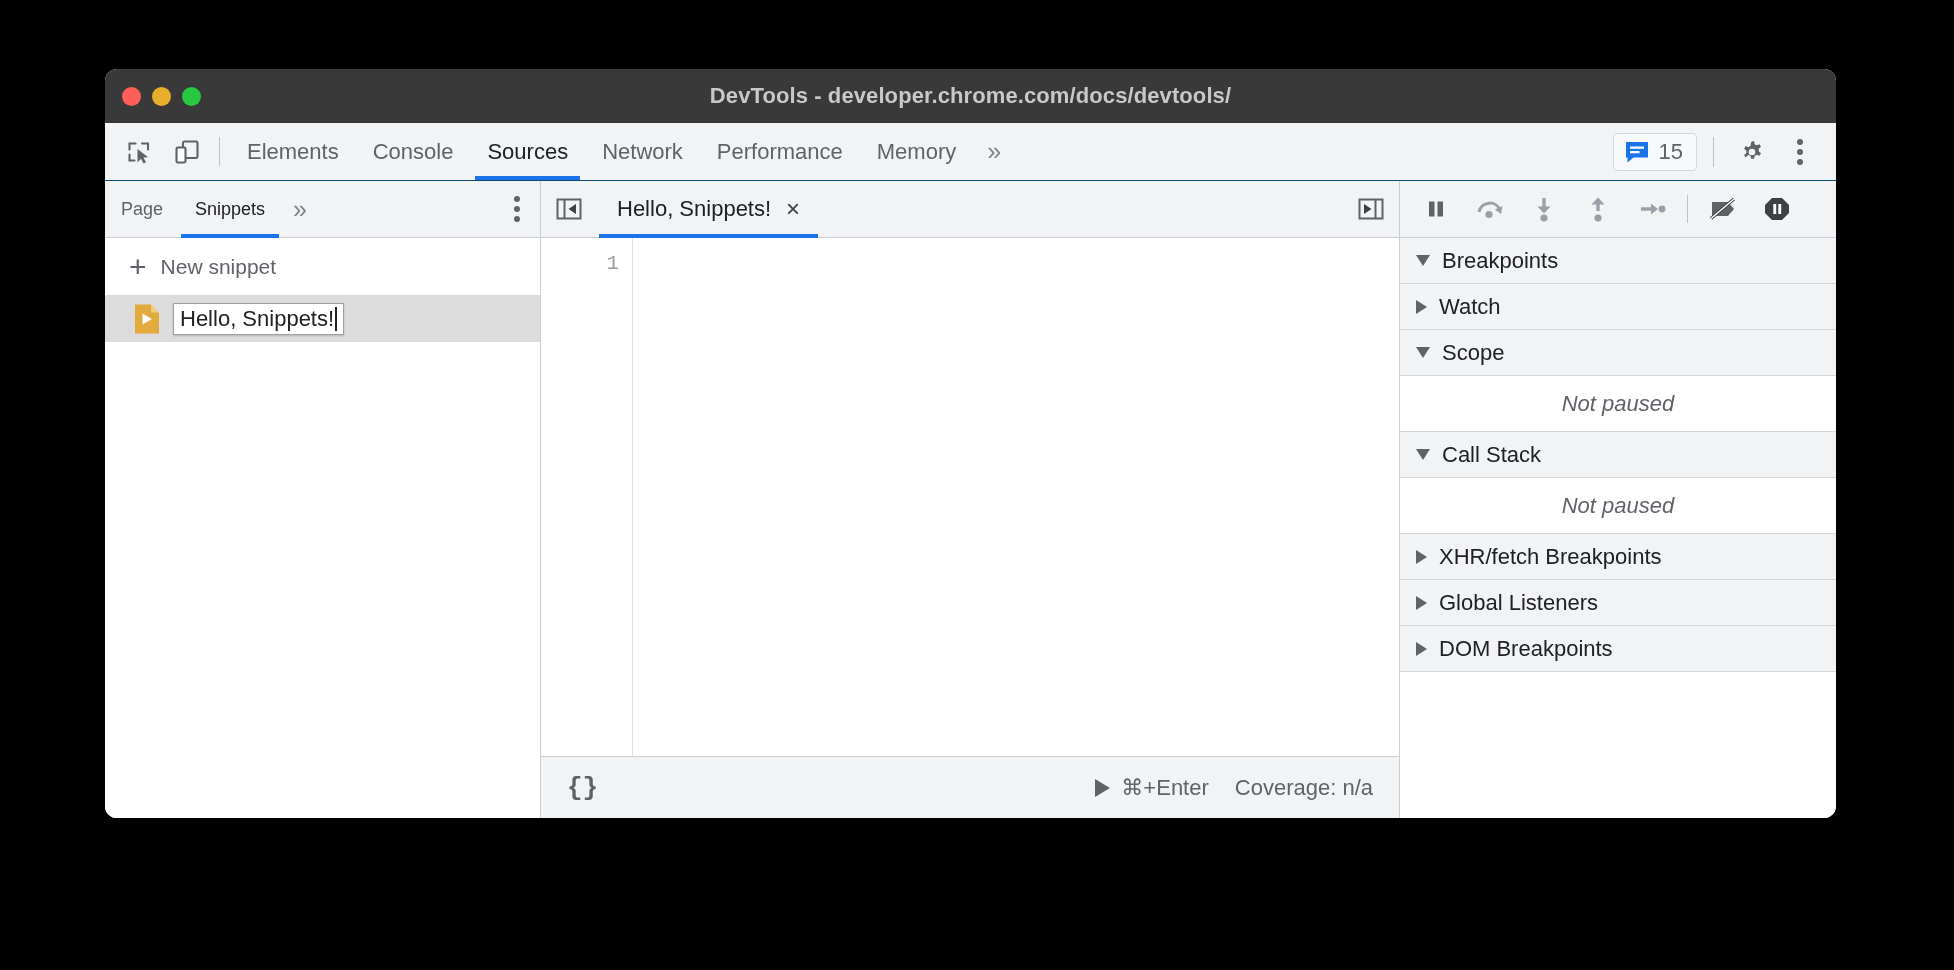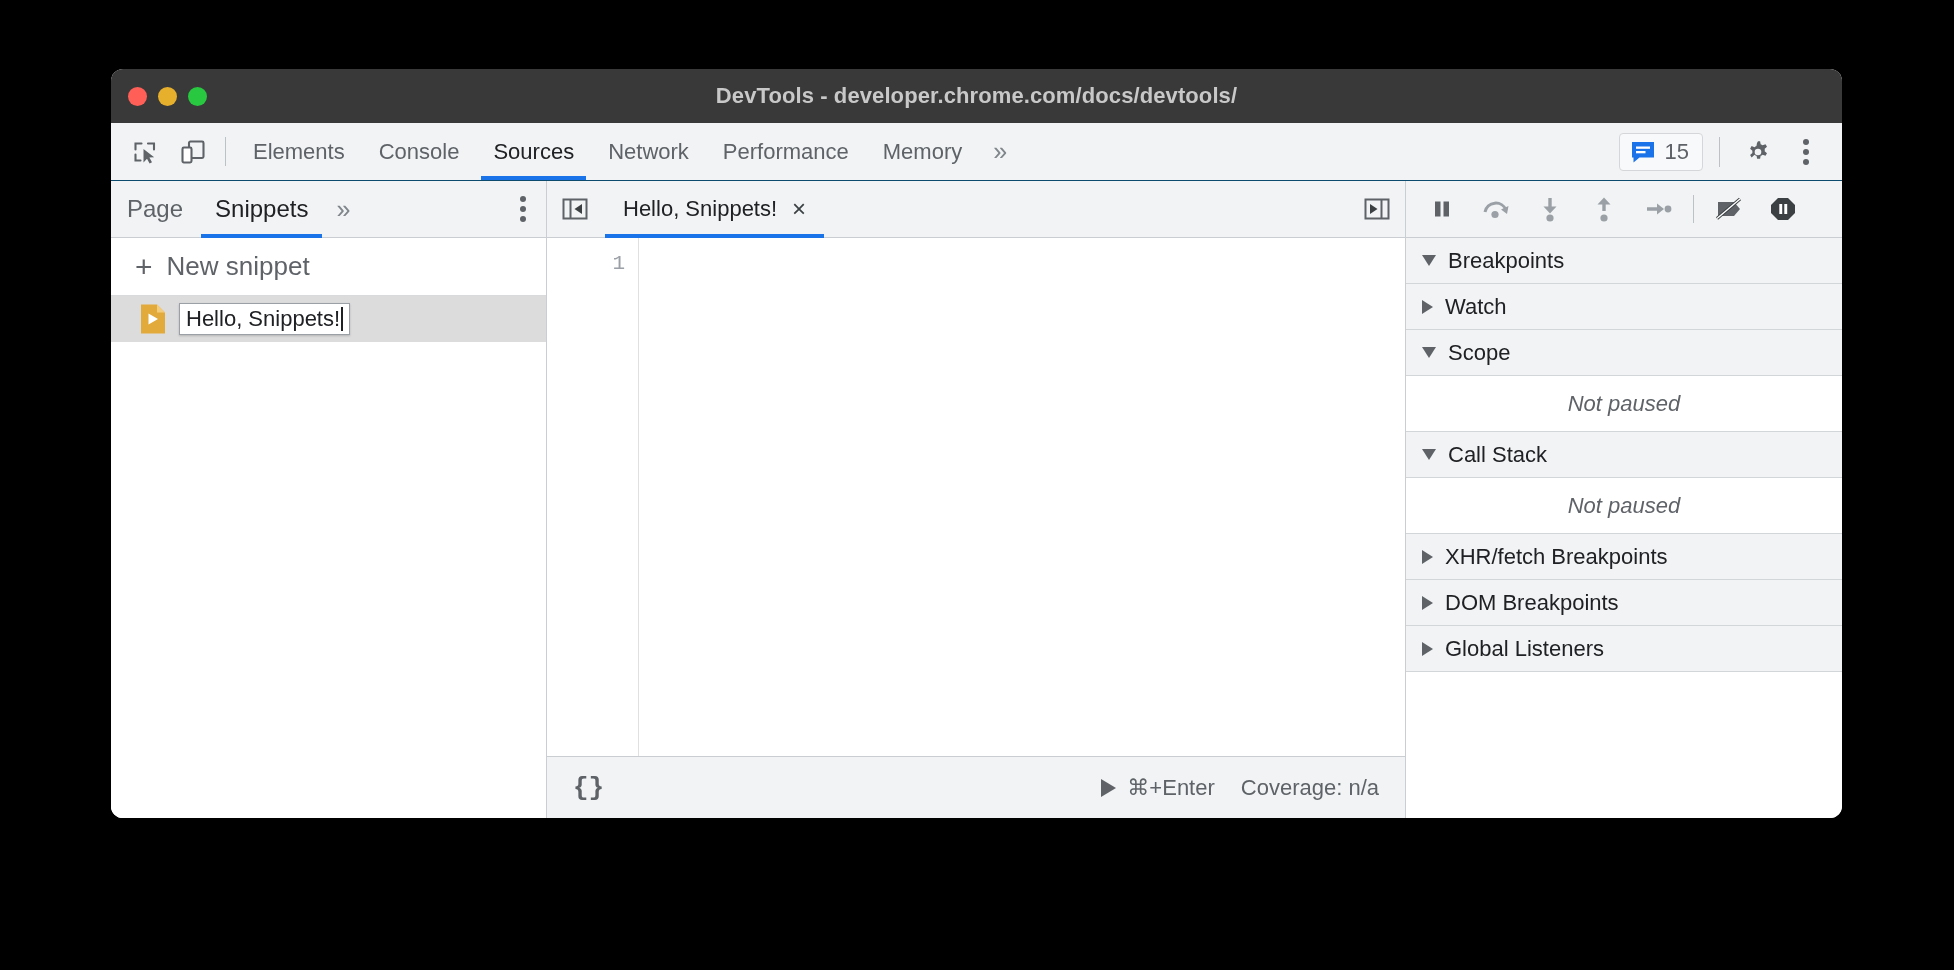--- a/index.html
+++ b/index.html
@@ -9,21 +9,21 @@
     width: 1954px;
     height: 970px;
     background: #000000;
     overflow: hidden;
     font-family: "Liberation Sans", sans-serif;
   }
 
   
   .devtools-window {
     position: absolute;
-    left: 111px;
+    left: 105px;
     top: 69px;
     width: 1731px;
     height: 749px;
     border-radius: 12px;
     overflow: hidden;
     background: #ffffff;
     box-shadow: 0 2px 14px rgba(0,0,0,0.45);
     display: flex;
     flex-direction: column;
   }
@@ -154,21 +154,21 @@
     min-height: 57px;
     background: #f1f3f4;
     border-bottom: 1px solid #cacdd1;
     display: flex;
     align-items: stretch;
     position: relative;
   }
   .nav-tab {
     display: flex; align-items: center;
     padding: 0 16px;
-    font-size: 24px;
+    font-size: 18px;
     color: #5f6368;
     position: relative;
     cursor: default;
     white-space: nowrap;
   }
   .nav-tab.active { color: #202124; }
   .nav-tab.active::after {
     content: "";
     position: absolute;
     left: 2px; right: 2px; bottom: -1px;
@@ -183,21 +183,21 @@
     min-height: 58px;
     display: flex;
     align-items: center;
     gap: 14px;
     padding-left: 24px;
     border-bottom: 1px solid #d8dadc;
     background: #ffffff;
     cursor: default;
   }
   .plus-glyph { font-size: 30px; color: #5f6368; line-height: 1; font-weight: 300; }
-  .new-snippet-label { font-size: 26px; color: #5f6368; }
+  .new-snippet-label { font-size: 21px; color: #5f6368; }
 
   .snippet-list { flex: 1; background: #ffffff; min-height: 0; }
   .snippet-row {
     height: 46px;
     display: flex;
     align-items: center;
     padding-left: 28px;
     gap: 12px;
     background: #dcdcdc;
     cursor: default;
@@ -619,24 +619,24 @@
         </div>
         <div class="pane-empty">Not paused</div>
 
         <div class="pane-header">
           <span class="tri-right"></span>
           <span>XHR/fetch Breakpoints</span>
         </div>
 
         <div class="pane-header">
           <span class="tri-right"></span>
-          <span>DOM Breakpoints</span>
+          <span>Global Listeners</span>
         </div>
 
         <div class="pane-header">
           <span class="tri-right"></span>
-          <span>Global Listeners</span>
+          <span>DOM Breakpoints</span>
         </div>
       </div>
     </div>
 
   </div>
 </div>
 
 </body></html>

